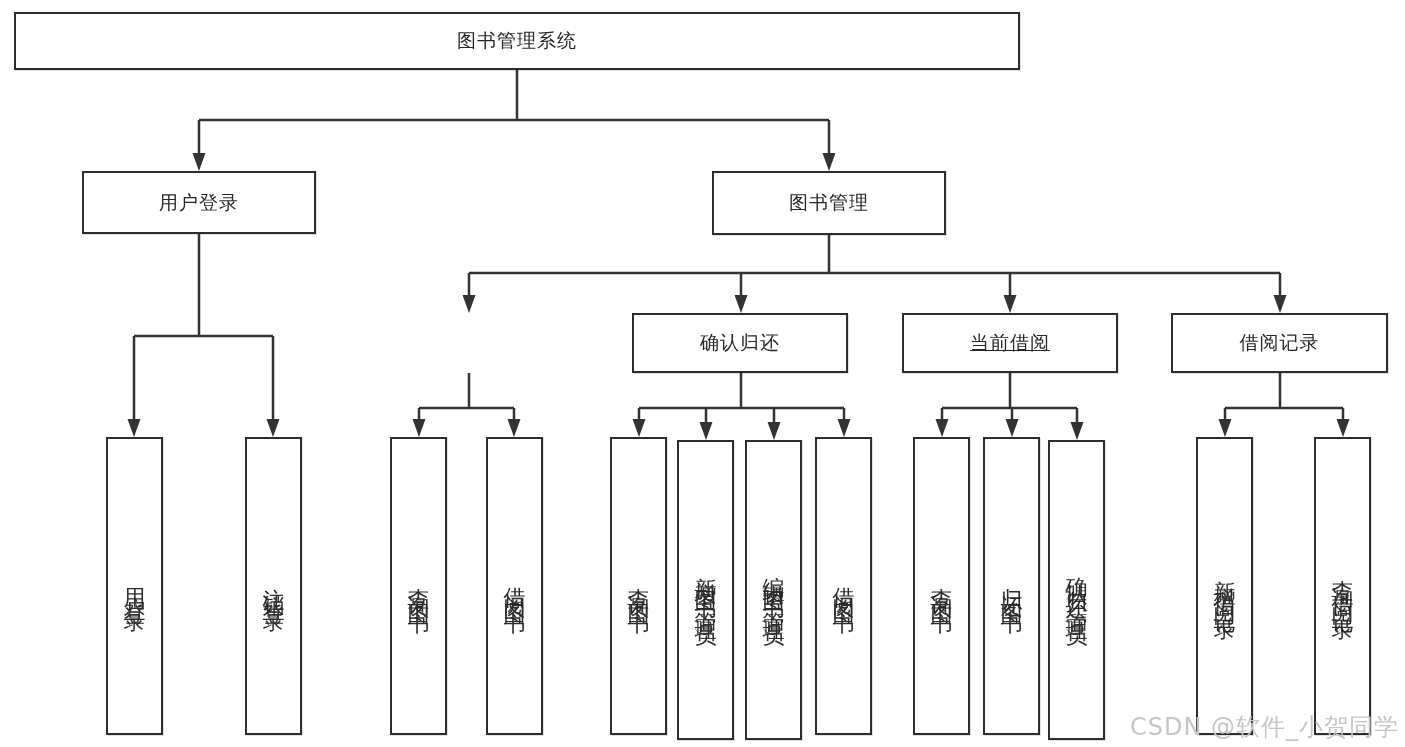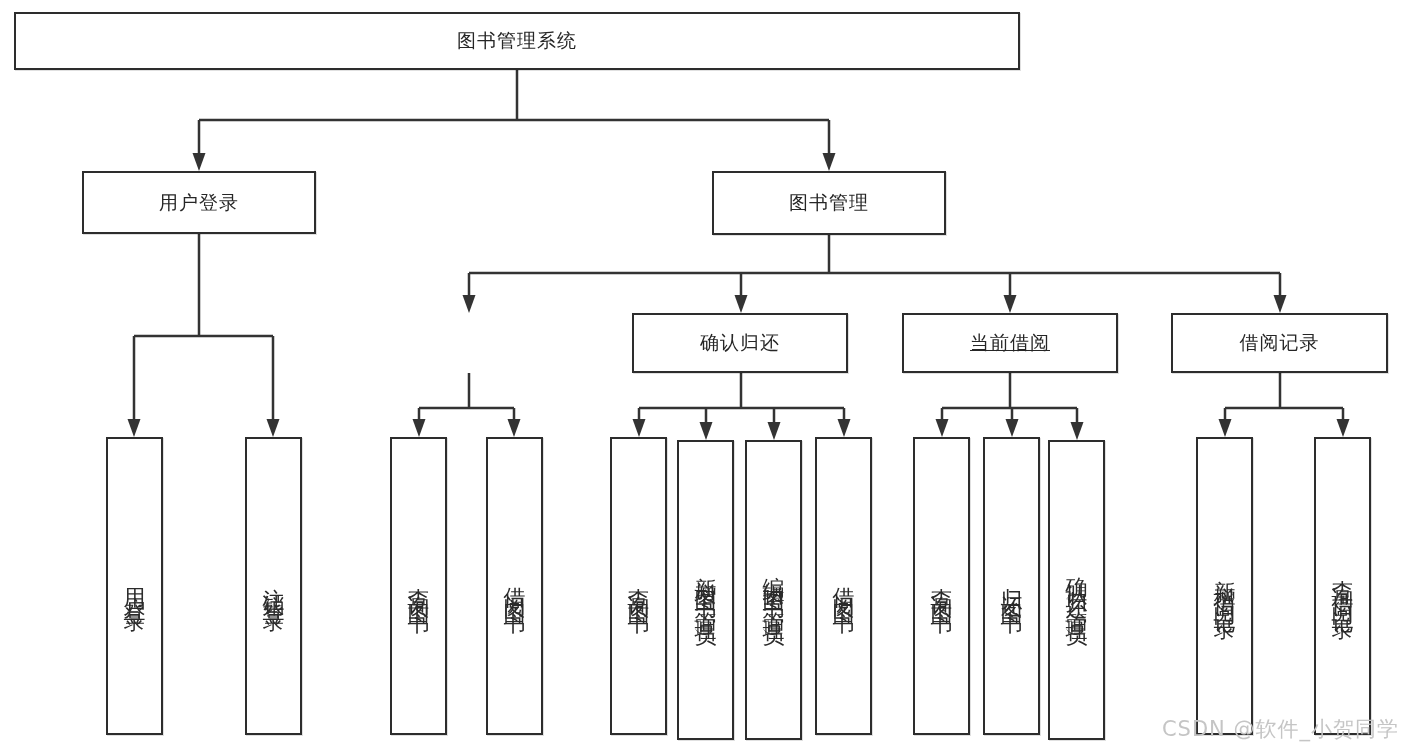--- a/index.html
+++ b/index.html
@@ -73,21 +73,21 @@
   .leaf-9  { left: 913px; }
   .leaf-10 { left: 983px; }
   .leaf-11 { left: 1048px; }
   .leaf-12 { left: 1196px; }
   .leaf-13 { left: 1314px; }
 
   .watermark {
     position: absolute;
     right: 6px;
     bottom: 4px;
-    font-size: 21px;
+    font-size: 24px;
     letter-spacing: 1px;
     color: #c5c5c5;
     white-space: nowrap;
   }
 </style>
 </head>
 <body>
 
 <div class="canvas">
 

